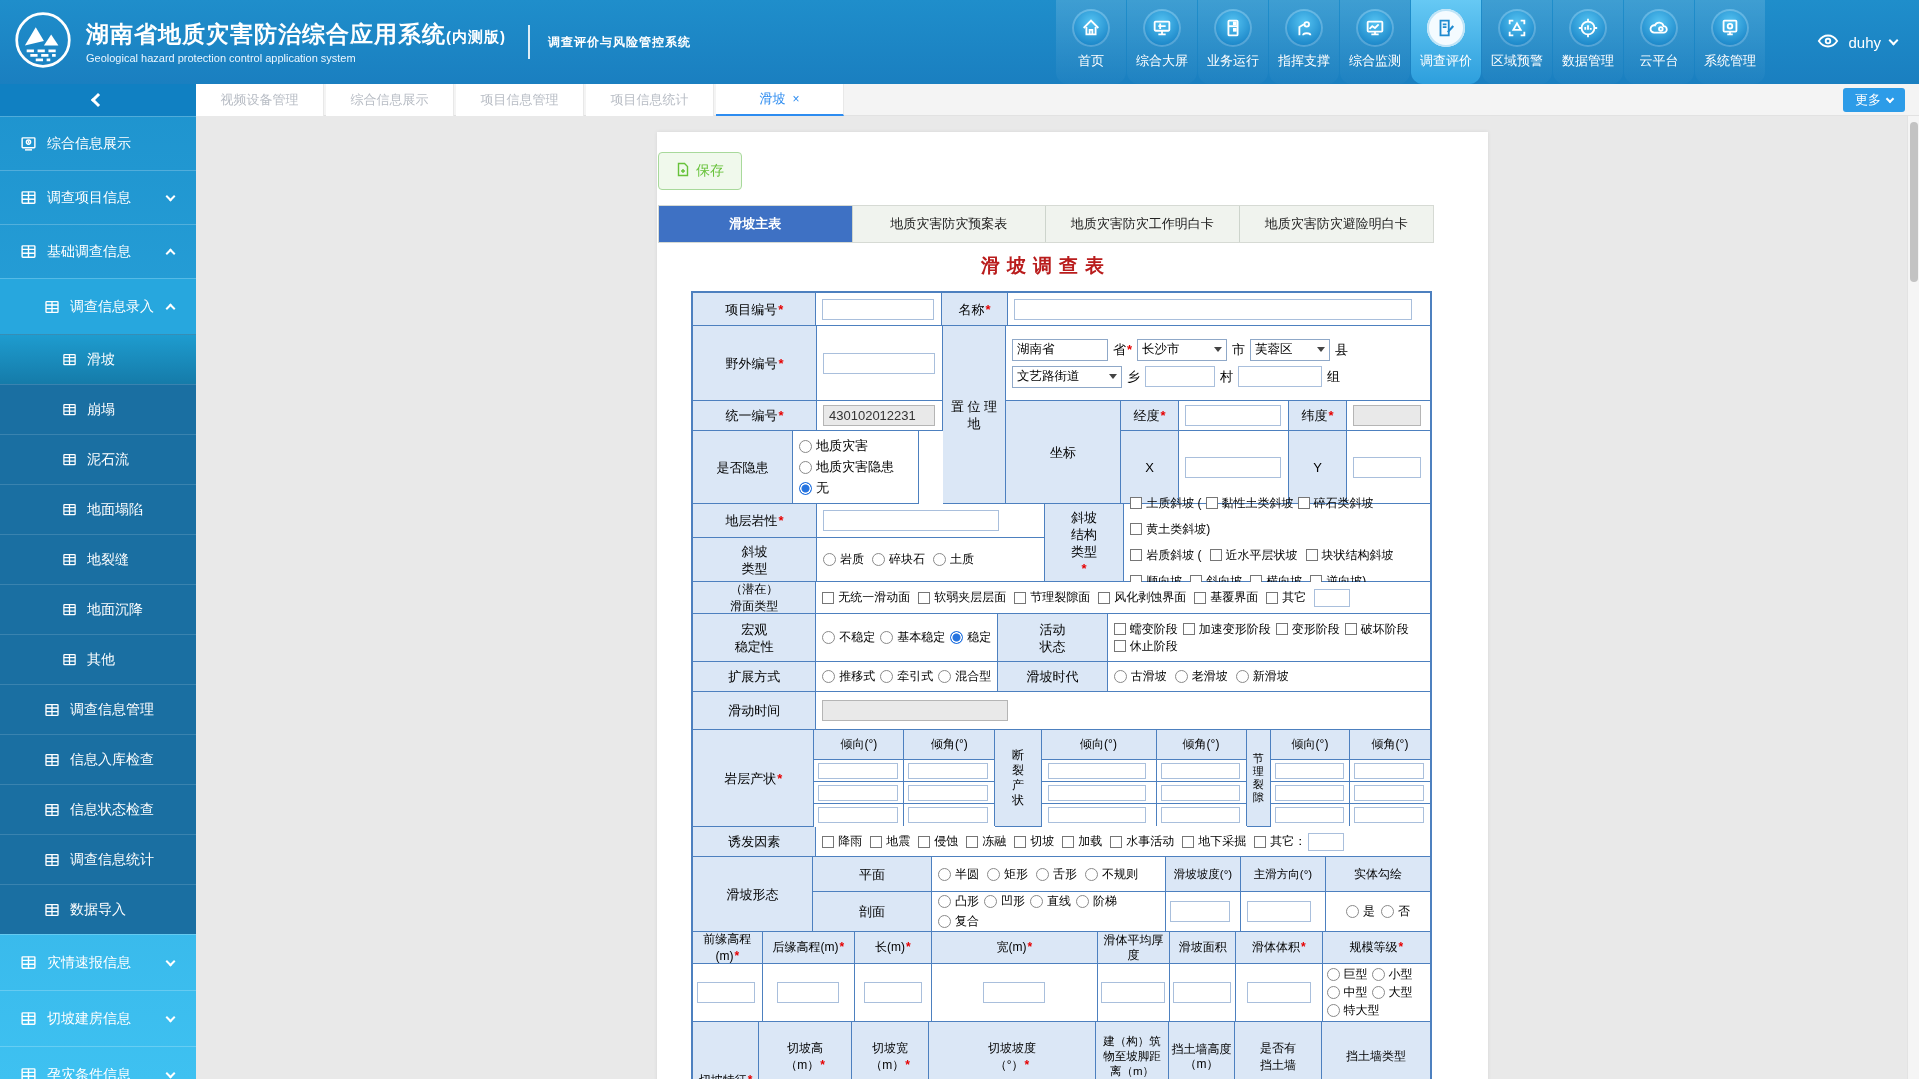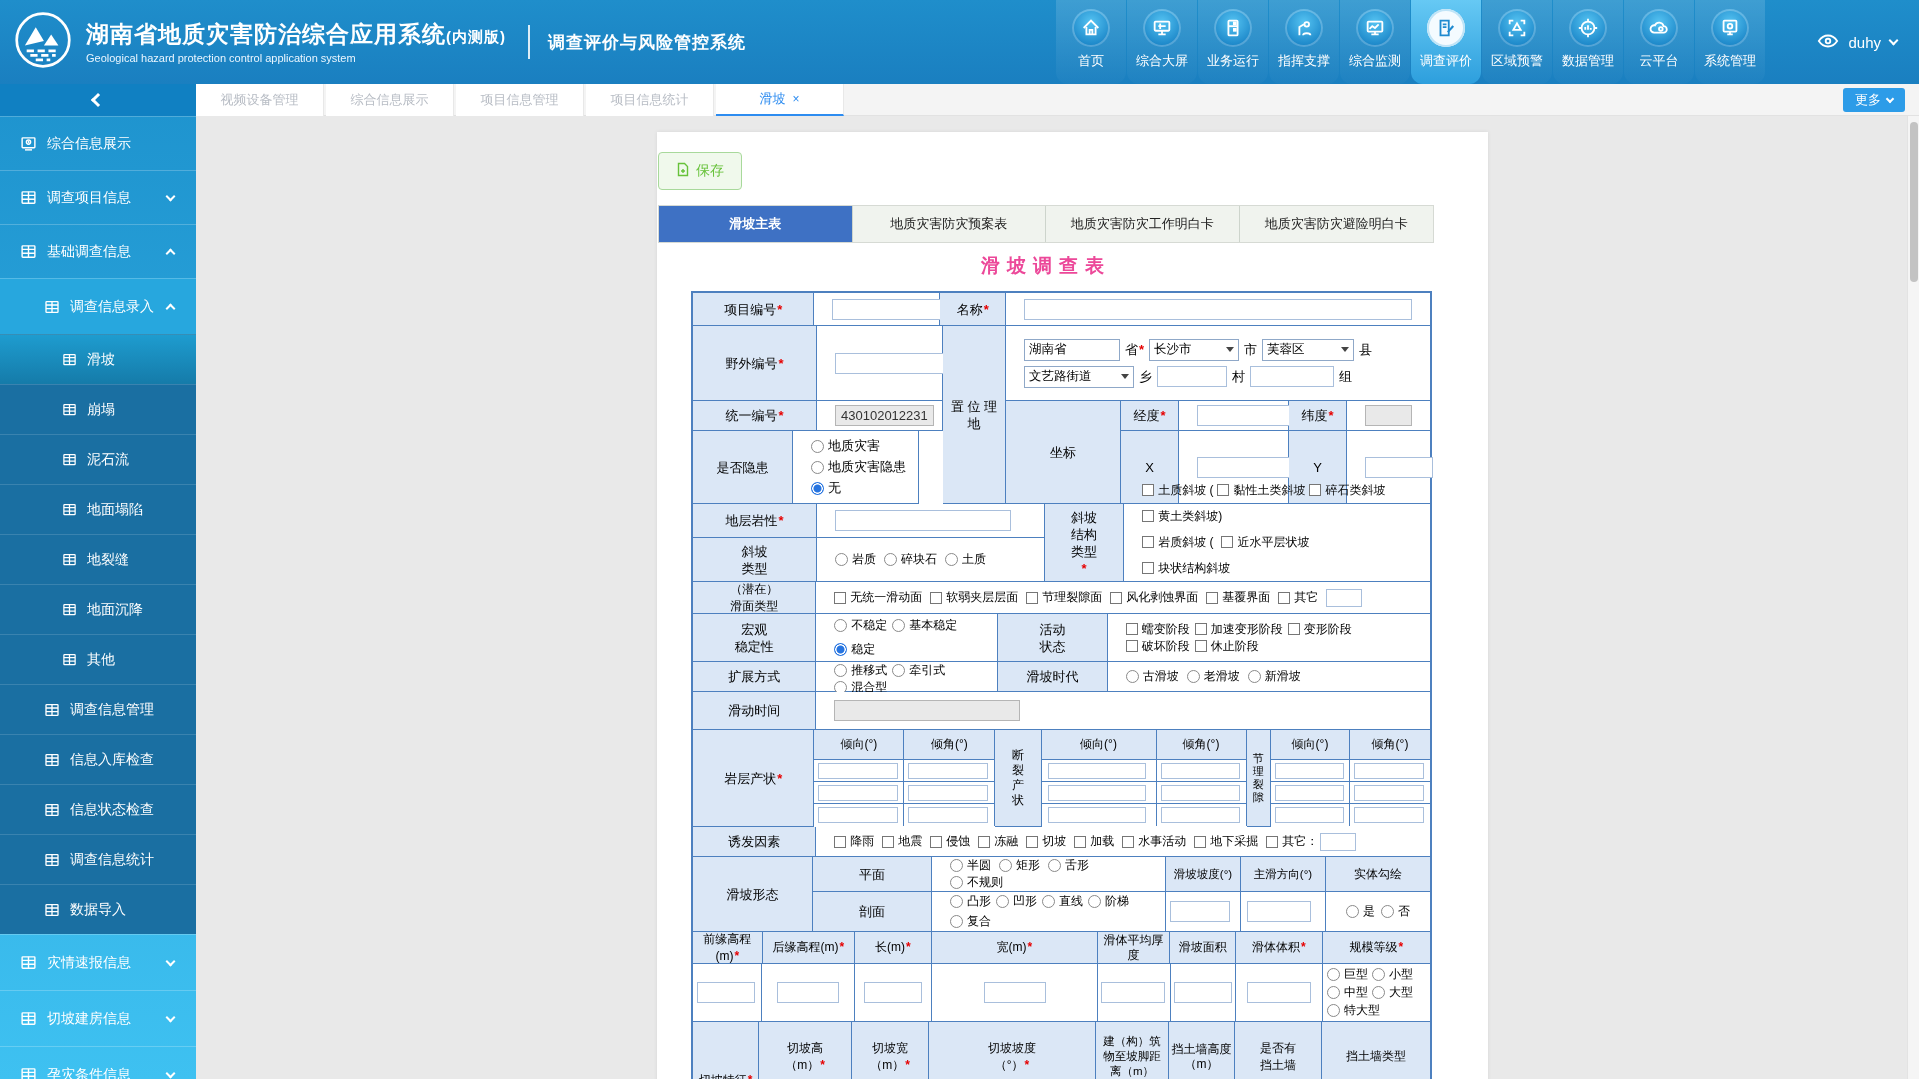--- a/index.html
+++ b/index.html
@@ -7,21 +7,21 @@
   *{box-sizing:border-box;}
   
   .hdr{position:absolute;left:0;top:0;width:1919px;height:84px;
     background:linear-gradient(180deg,#1f8ecb,#1a7fc0);display:flex;align-items:center;color:#fff;}
   .logo{margin:0 14px 0 14px;flex:0 0 auto;}
   .titleblock{display:flex;flex-direction:column;}
   .t1{font-size:23px;font-weight:bold;letter-spacing:1px;line-height:26px;white-space:nowrap;}
   .t1 .badge{font-size:15px;font-weight:bold;}
   .t2{font-size:11px;color:#eaf6ff;margin-top:2px;}
   .vsep{width:2px;height:34px;background:rgba(255,255,255,.85);margin:0 18px 0 22px;}
-  .sysname{font-size:17px;font-weight:bold;letter-spacing:1px;font-family:Liberation Mono, monospace;}
+  .sysname{font-size:12px;font-weight:bold;letter-spacing:1px;font-family:Liberation Mono, monospace;}
   .nav{position:absolute;left:1056px;top:0;height:84px;display:flex;}
   .nav-item{width:70px;height:84px;display:flex;flex-direction:column;align-items:center;justify-content:flex-start;
     padding-top:9px;border-radius:0 0 12px 12px;cursor:pointer;
     background:linear-gradient(180deg,rgba(255,255,255,.14),rgba(255,255,255,.02));margin-right:1px;}
   .nav-item.active{background:linear-gradient(180deg,#66c9f4,#2d9fdd);}
   .nav-ico{width:38px;height:38px;border-radius:50%;display:flex;align-items:center;justify-content:center;
     background:radial-gradient(circle at 50% 35%,#55c3f2,#1b86c8 75%);box-shadow:inset 0 0 0 2px rgba(255,255,255,.25);}
   .nav-item.active .nav-ico{background:#f4fbff;box-shadow:inset 0 0 0 2px #bfe4f7;}
   .nav-lb{font-size:13px;margin-top:5px;white-space:nowrap;}
   .userbox{position:absolute;right:22px;top:0;height:84px;display:flex;align-items:center;gap:9px;font-size:15px;}
@@ -55,28 +55,28 @@
   .more-btn .chev{width:6px;height:6px;}
   .content{position:absolute;left:0;top:32px;width:1723px;height:963px;overflow:hidden;}
   .panel{position:absolute;left:461px;top:16px;width:831px;height:1200px;background:#fff;box-shadow:0 0 4px rgba(0,0,0,.08);}
   .savebtn{margin:20px 0 0 1px;display:inline-flex;align-items:center;gap:6px;border:1px solid #a8d99b;background:#f0f9ec;
     color:#67c23a;font-size:14px;padding:9px 17px;border-radius:4px;cursor:pointer;}
   .ftabs{display:flex;margin:15px 0 0 1px;width:776px;border:1px solid #d6dad4;}
   .ftab{width:194px;height:36px;display:flex;align-items:center;justify-content:center;background:#f0f3ee;
     border-right:1px solid #cdd4cc;font-size:13px;color:#222;cursor:pointer;}
   .ftab:last-child{border-right:none;}
   .ftab.active{background:#3e71c4;color:#fff;font-weight:bold;}
-  .ftitle{width:776px;text-align:center;font-size:19px;font-weight:bold;letter-spacing:7px;margin:10px 0 12px 1px;color:#ec4899;}
+  .ftitle{width:776px;text-align:center;font-size:19px;font-weight:bold;letter-spacing:7px;margin:10px 0 12px 1px;color:#b91c1c;}
   
   .ftable{margin-left:34px;width:741px;border:2px solid #4d80bf;font-size:13px;color:#000;}
   .tr{display:flex;}
   .col{display:flex;flex-direction:column;}
   .td{border-right:1px solid #4d80bf;border-bottom:1px solid #4d80bf;display:flex;align-items:center;}
   .lab{background:#dbe7f6;justify-content:center;text-align:center;padding:0 2px;line-height:17px;}
-  .con{background:#fff;padding:0 18px;flex-wrap:wrap;}
+  .con{background:#fff;padding:0 6px;flex-wrap:wrap;}
   .pre{white-space:pre-line;}
   .rq{color:#e60000;font-style:normal;margin-left:1px;font-weight:bold;}
   .rq.blk{display:block;margin:0;}
   .ipt{height:21px;border:1px solid #a9bfdc;background:#fff;}
   .ro{background:#e9e9e9;border-color:#b5b5b5;color:#333;font-size:13px;padding:0 5px;display:flex;align-items:center;}
   .sel{height:22px;border:1px solid #8fa8c8;background:#fff;display:inline-flex;align-items:center;
     justify-content:space-between;padding:0 4px;font-size:12.5px;cursor:pointer;}
   .sel .ar{width:0;height:0;border-left:4px solid transparent;border-right:4px solid transparent;border-top:5px solid #444;margin-left:4px;}
   .opt{display:inline-flex;align-items:center;gap:4px;margin-right:8px;cursor:pointer;white-space:nowrap;}
   .rd{width:13px;height:13px;border-radius:50%;border:1px solid #8a8a8a;background:#fff;flex:0 0 auto;}
@@ -513,21 +513,21 @@
               <div style="display:flex;align-items:center;gap:5px;width:100%;margin-bottom:5px">
                 <span class="sel" style="width:96px">
                     <span>湖南省</span>
                   </span>
                 <span><span>省</span><i class="rq">*</i></span>
                 <span class="sel" style="width:90px">
                     <span>长沙市</span>
                     <span class="ar"></span>
                   </span>
                 <span>市</span>
-                <span class="sel" style="width:92px">
+                <span class="sel" style="width:80px">
                     <span>芙蓉区</span>
                     <span class="ar"></span>
                   </span>
                 <span>县</span>
               </div>
               <div style="display:flex;align-items:center;gap:5px;width:100%">
                 <span class="sel" style="width:110px">
                     <span>文艺路街道</span>
                     <span class="ar"></span>
                   </span>

